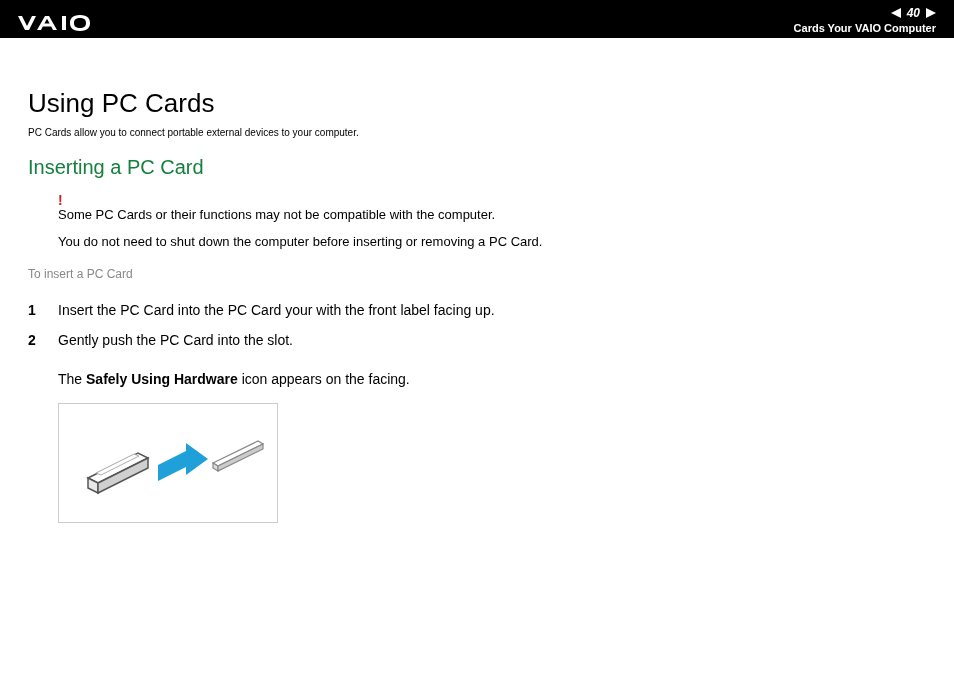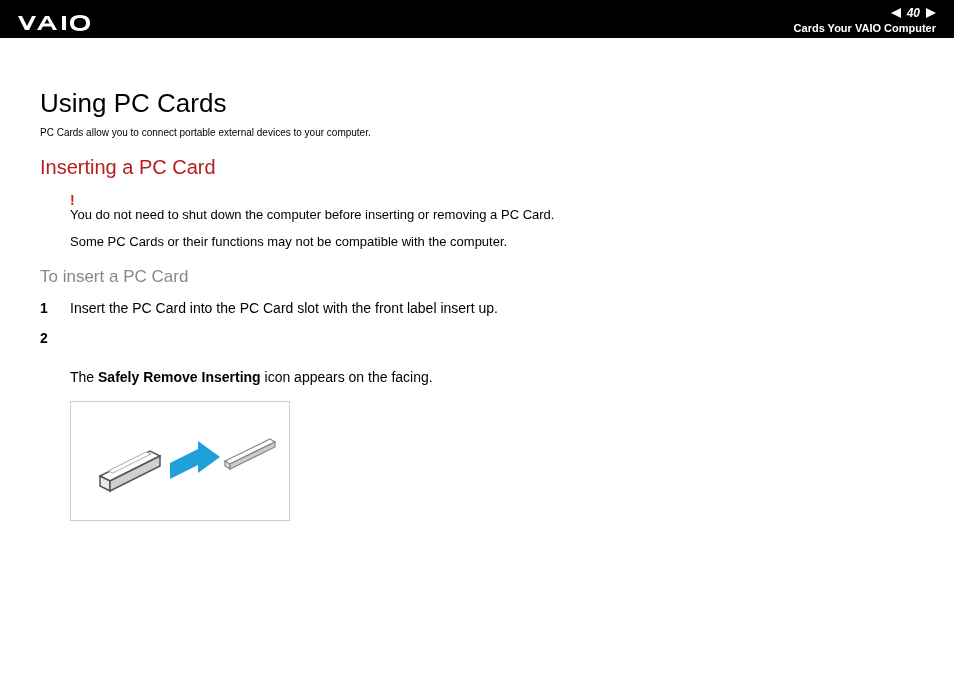--- a/index.html
+++ b/index.html
@@ -53,58 +53,58 @@
       font-size: 12px;
       font-style: italic;
       font-weight: bold;
       padding: 0 2px;
     }
     .breadcrumb {
       font-size: 11px;
       font-weight: bold;
     }
     .content {
-      padding: 50px 40px 20px 40px;
+      padding: 50px 40px 20px 28px;
     }
     .h1 {
       font-size: 26px;
       font-weight: normal;
       margin-bottom: 8px;
       color: #000;
     }
     .intro {
       font-size: 10px;
       margin-bottom: 18px;
     }
     .h2 {
       font-size: 20px;
       font-weight: normal;
-      color: #b91c1c;
+      color: #15803d;
       margin-bottom: 14px;
     }
     .note-block {
       padding-left: 30px;
       margin-bottom: 18px;
     }
     .warn-mark {
       color: #cc2020;
       font-weight: bold;
       font-size: 14px;
       line-height: 1;
     }
     .note-text {
       font-size: 13px;
       font-family: Arial, sans-serif;
       margin-bottom: 12px;
     }
     .h3 {
-      font-size: 17px;
+      font-size: 12px;
       font-weight: normal;
       color: #888;
-      margin-bottom: 12px;
+      margin-bottom: 20px;
     }
     .step {
       display: flex;
       margin-bottom: 10px;
       font-size: 14px;
       line-height: 1.4;
     }
     .step-num {
       font-weight: bold;
       width: 30px;
@@ -147,37 +147,37 @@
   </div>
 </div>
 
 <div class="content">
   <h1 class="h1">Using PC Cards</h1>
   <p class="intro">PC Cards allow you to connect portable external devices to your computer.</p>
   <h2 class="h2">Inserting a PC Card</h2>
 
   <div class="note-block">
     <div class="warn-mark">!</div>
+    <p class="note-text">Some PC Cards or their functions may not be compatible with the computer.</p>
     <p class="note-text">You do not need to shut down the computer before inserting or removing a PC Card.</p>
-    <p class="note-text">Some PC Cards or their functions may not be compatible with the computer.</p>
   </div>
 
   <h3 class="h3">To insert a PC Card</h3>
 
   <div class="step">
     <div class="step-num">1</div>
-    <div class="step-body">Insert the PC Card into the PC Card slot with the front label insert up.</div>
+    <div class="step-body">Insert the PC Card into the PC Card your with the front label facing up.</div>
   </div>
 
   <div class="step">
     <div class="step-num">2</div>
     <div class="step-body">
+      <span>Gently push the PC Card into the slot.</span><br>
       <br>
-      <br>
-      <span>The </span><span class="bold">Safely Remove Inserting</span><span> icon appears on the facing.</span>
+      <span>The </span><span class="bold">Safely Using Hardware</span><span> icon appears on the facing.</span>
     </div>
   </div>
 
   <div class="figure-wrap">
     <div class="figure">
       <svg width="200" height="100" viewBox="0 0 200 100">
 
         <g>
           <polygon points="20,65 70,40 80,45 30,70" fill="#fff" stroke="#555" stroke-width="1.5"></polygon>
           <polygon points="20,65 30,70 30,80 20,75" fill="#e8e8e8" stroke="#555" stroke-width="1.5"></polygon>

